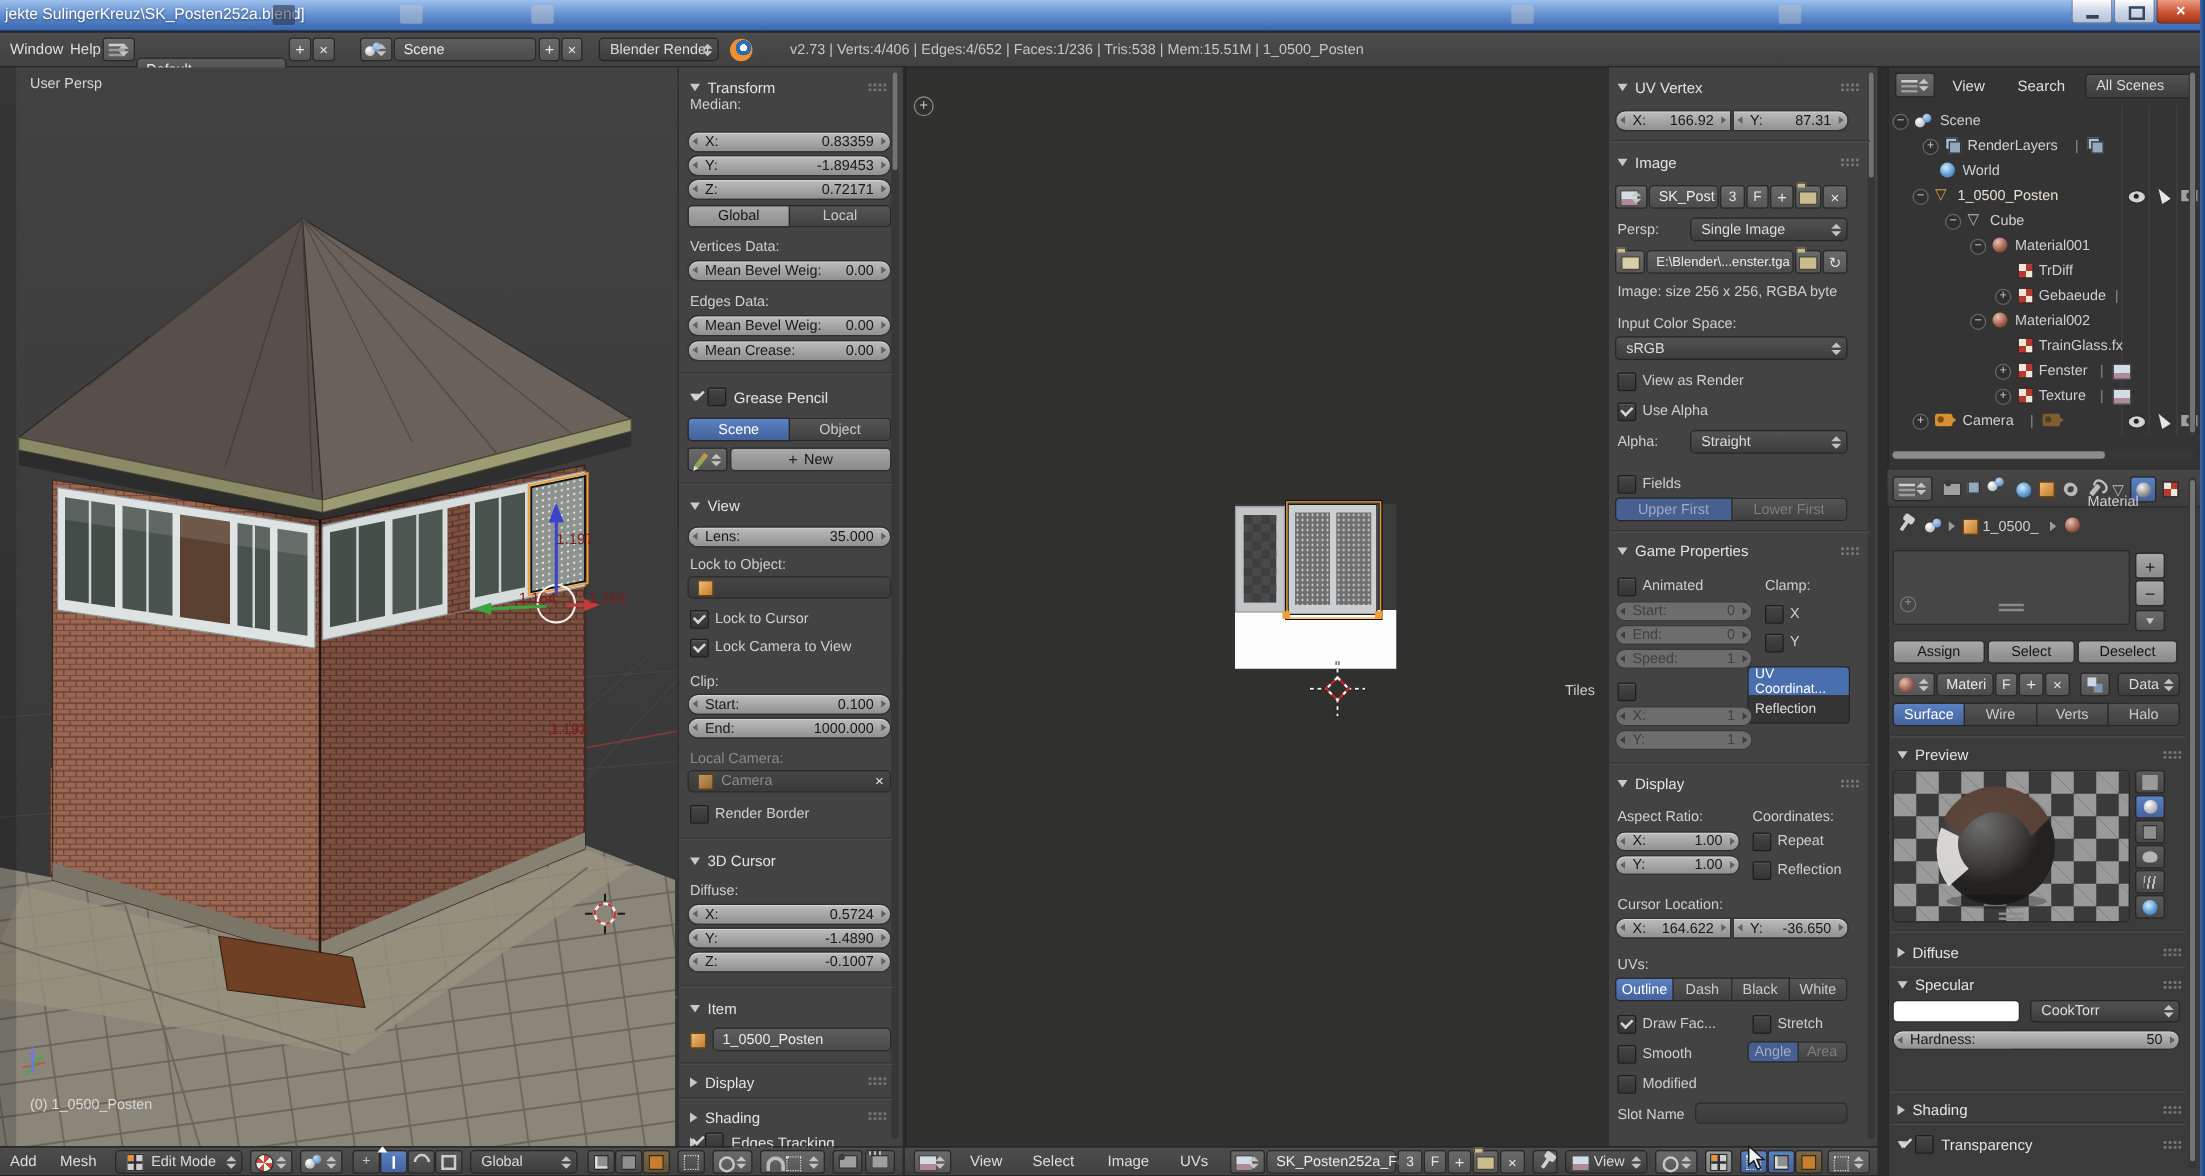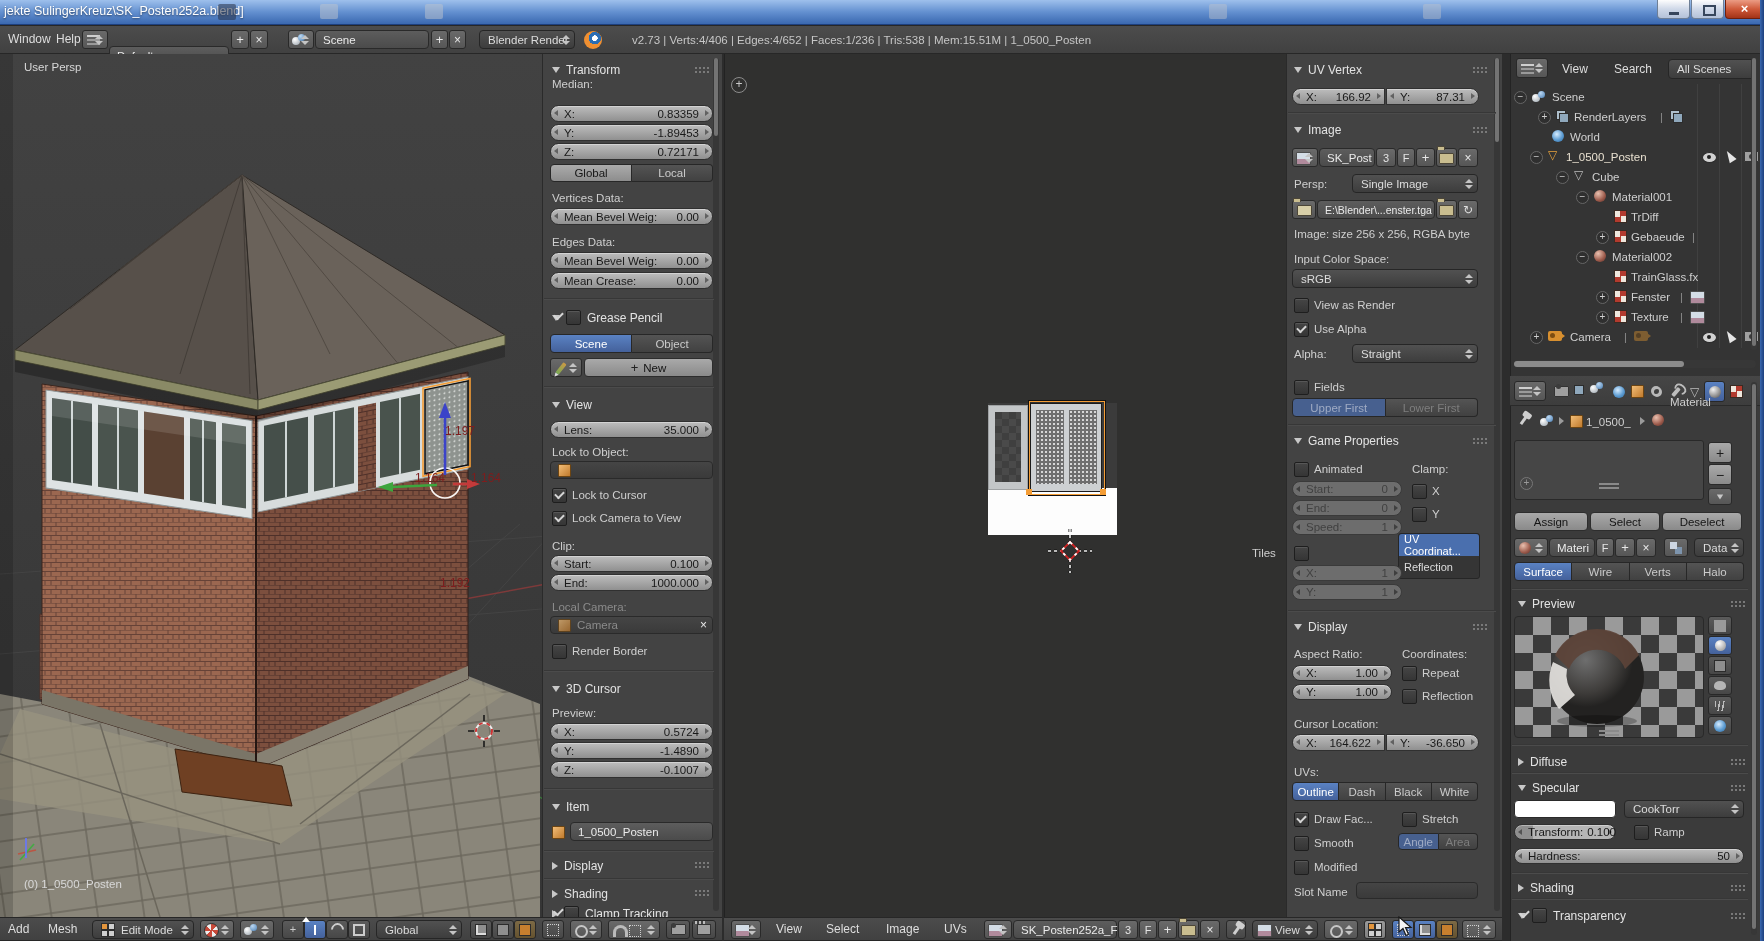--- a/index.html
+++ b/index.html
@@ -403,21 +403,21 @@
       <span class="i-x" style="position:absolute;right:5px"></span>
     </div>
   <span class="chk" style="left:552px;top:644px"></span>
   <span class="lbl" style="left:572px;top:645px">Render Border</span>
   <div class="sep" style="left:544px;top:670px;width:170px"></div>
 
   <div class="phdr" style="left:552px;top:681px">
       <span class="tri"></span>
       <span>3D Cursor</span>
     </div>
-  <span class="lbl" style="left:552px;top:707px">Preview:</span>
+  <span class="lbl" style="left:552px;top:707px">Diffuse:</span>
   <div class="num" style="left:550px;top:723px;width:163px">
       <span>X:</span>
       <span>0.5724</span>
     </div>
   <div class="num" style="left:550px;top:742px;width:163px">
       <span>Y:</span>
       <span>-1.4890</span>
     </div>
   <div class="num" style="left:550px;top:761px;width:163px">
       <span>Z:</span>
@@ -441,21 +441,21 @@
   <div class="grip" style="left:694px;top:861px"></div>
   <div class="sep" style="left:544px;top:878px;width:170px"></div>
   <div class="phdr" style="left:552px;top:886px">
       <span class="trir"></span>
       <span>Shading</span>
     </div>
   <div class="grip" style="left:694px;top:889px"></div>
   <div class="phdr" style="left:552px;top:906px">
       <span class="trir"></span>
       <span class="chk on" style="position:static"></span>
-      <span>Clamp Tracking</span>
+      <span>Edges Tracking</span>
     </div>
 
   <div class="hdr" style="left:0;top:917px;width:722px;height:24px"></div>
   <span class="menu-txt" style="left:8px;top:922px">Add</span>
   <span class="menu-txt" style="left:48px;top:922px">Mesh</span>
   <div class="menu" style="left:92px;top:920px;width:102px;height:19px">
       <span class="ic i-grid2" style="position:static;margin-right:6px"></span>
       <span>Edit Mode</span>
       <span class="ud"></span>
     </div>
@@ -1016,21 +1016,21 @@
   <div class="menu" style="left:1624px;top:800px;width:120px;height:18px">
       <span>CookTorr</span>
       <span class="ud"></span>
     </div>
   <div class="num slider" style="left:1514px;top:824px;width:102px;height:16px;justify-content:flex-start;gap:4px">
       <span>Transform:</span>
       <span>0.100</span>
     </div>
   <span class="chk" style="left:1634px;top:825px"></span>
   <span class="lbl" style="left:1654px;top:826px">Ramp</span>
-  <div class="num" style="left:1514px;top:848px;width:230px;height:16px">
+  <div class="num" style="left:1514px;top:824px;width:230px;height:16px">
       <span>Hardness:</span>
       <span>50</span>
     </div>
   <div class="sep" style="left:1512px;top:872px;width:236px"></div>
   <div class="phdr" style="left:1518px;top:880px">
       <span class="trir"></span>
       <span>Shading</span>
     </div>
   <div class="grip" style="left:1730px;top:884px"></div>
   <div class="sep" style="left:1512px;top:898px;width:236px"></div>

